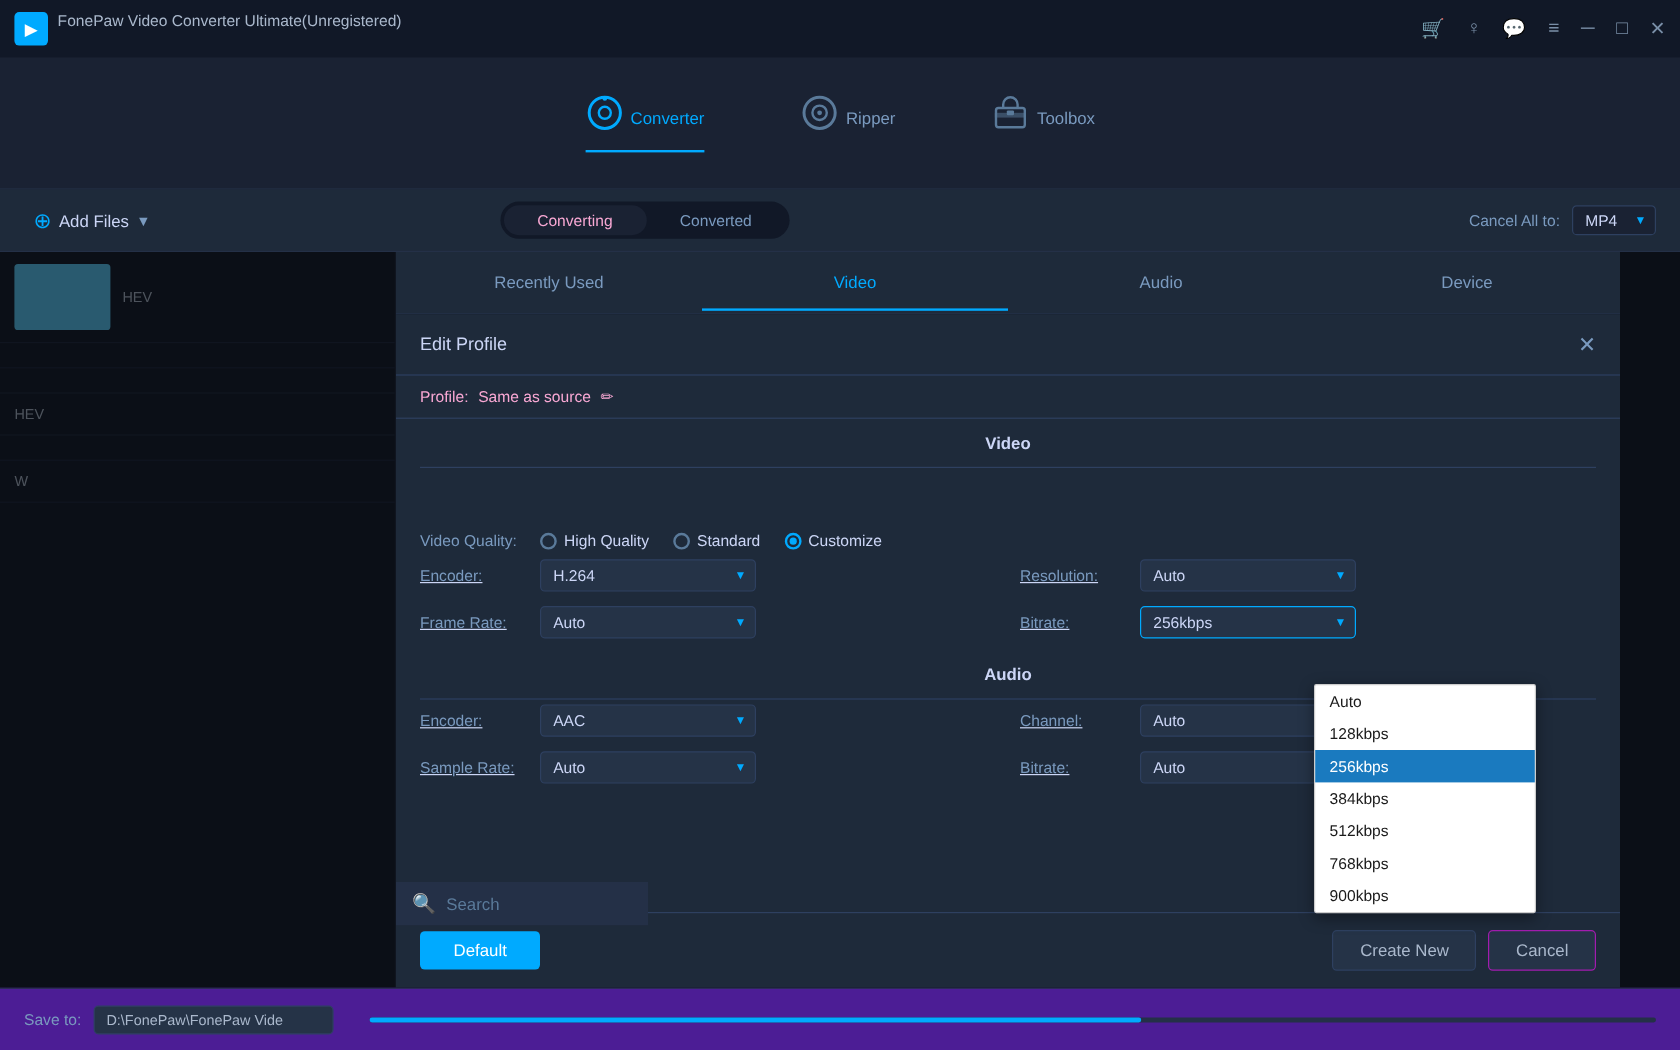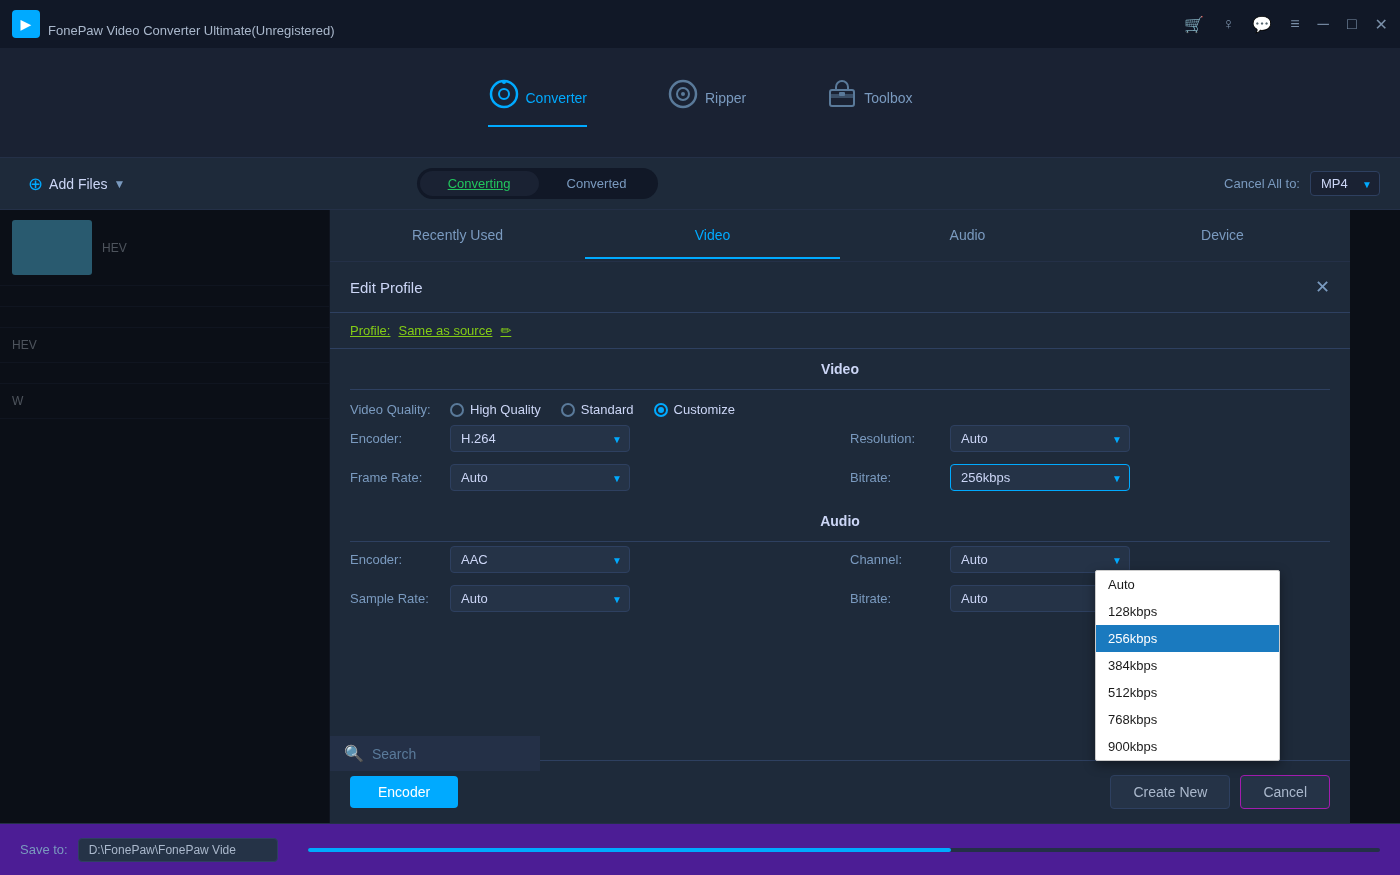--- a/index.html
+++ b/index.html
@@ -17,21 +17,21 @@
     #title-bar {
       background: #111827;
       height: 48px;
       display: flex;
       align-items: center;
       padding: 0 12px;
       justify-content: space-between;
     }
     #title-bar .left {
       display: flex;
-      align-items: flex-end;
+      align-items: flex-start;
       gap: 8px;
     }
     #app-icon {
       width: 28px;
       height: 28px;
       background: #00aaff;
       border-radius: 4px;
       display: flex;
       align-items: center;
       justify-content: center;
@@ -121,22 +121,21 @@
     }
     .conv-tab {
       padding: 5px 28px;
       border-radius: 16px;
       font-size: 13px;
       cursor: pointer;
       color: #7a9abf;
     }
     .conv-tab.active {
       background: #1a2233;
-      color: #22c55e;
-      text-decoration: underline;
+      color: #f9a8d4;
     }
 
     #convert-all {
       display: flex;
       align-items: center;
       gap: 10px;
       margin-left: auto;
     }
     #convert-all-label {
       font-size: 13px;
@@ -290,21 +289,21 @@
 
     #profile-row {
       display: flex;
       align-items: center;
       gap: 8px;
       padding: 10px 20px;
       border-bottom: 1px solid #2e4060;
       font-size: 13px;
       color: #7a9abf;
     }
-    #profile-row span { color: #84cc16; text-decoration: underline; }
+    #profile-row span { color: #f9a8d4; }
     #edit-icon { color: #5a8abf; cursor: pointer; }
 
     
     .section-header {
       text-align: center;
       font-size: 14px;
       font-weight: bold;
       color: #ccd6f6;
       padding: 12px 0 8px;
     }
@@ -313,20 +312,21 @@
     .form-grid {
       display: grid;
       grid-template-columns: 1fr 1fr;
       gap: 12px 20px;
       padding: 0 20px 10px;
     }
     .form-row {
       display: flex;
       align-items: center;
       gap: 10px;
+      text-decoration: underline;
     }
     .form-label {
       font-size: 13px;
       color: #7a9abf;
       min-width: 90px;
       white-space: nowrap;
     }
     .form-control {
       background: #253347;
       border: 1px solid #2e4060;
@@ -684,21 +684,21 @@
 
     <div id="profile-row">
       <span>Profile:</span>
       <span>Same as source</span>
       <span id="edit-icon">✏</span>
     </div>
 
     <div class="section-header">Video</div>
     <div class="divider"></div>
 
-    <div style="display:flex;align-items:flex-start;padding:8px 20px;gap:10px;">
+    <div style="display:flex;align-items:flex-start;padding:8px 20px;gap:10px;margin-top:41px;">
       <span class="form-label">Video Quality:</span>
       <div class="radio-group">
         <label class="radio-item">
           <div class="radio-circle"></div>
           <span>High Quality</span>
         </label>
         <label class="radio-item">
           <div class="radio-circle"></div>
           <span>Standard</span>
         </label>
@@ -807,21 +807,21 @@
           <select class="form-control">
             <option>Auto</option>
             <option>128kbps</option>
             <option>256kbps</option>
           </select>
         </div>
       </div>
     </div>
 
     <div id="modal-footer">
-      <button class="btn-default">Encoder</button>
+      <button class="btn-default">Default</button>
       <div class="btn-group">
         <button class="btn-create-new">Create New</button>
         <button class="btn-cancel">Cancel</button>
       </div>
     </div>
   </div>
 
   <div id="search-box">
     <span id="search-icon-svg">🔍</span>
     <input id="search-input" type="text" placeholder="Search" style="">

